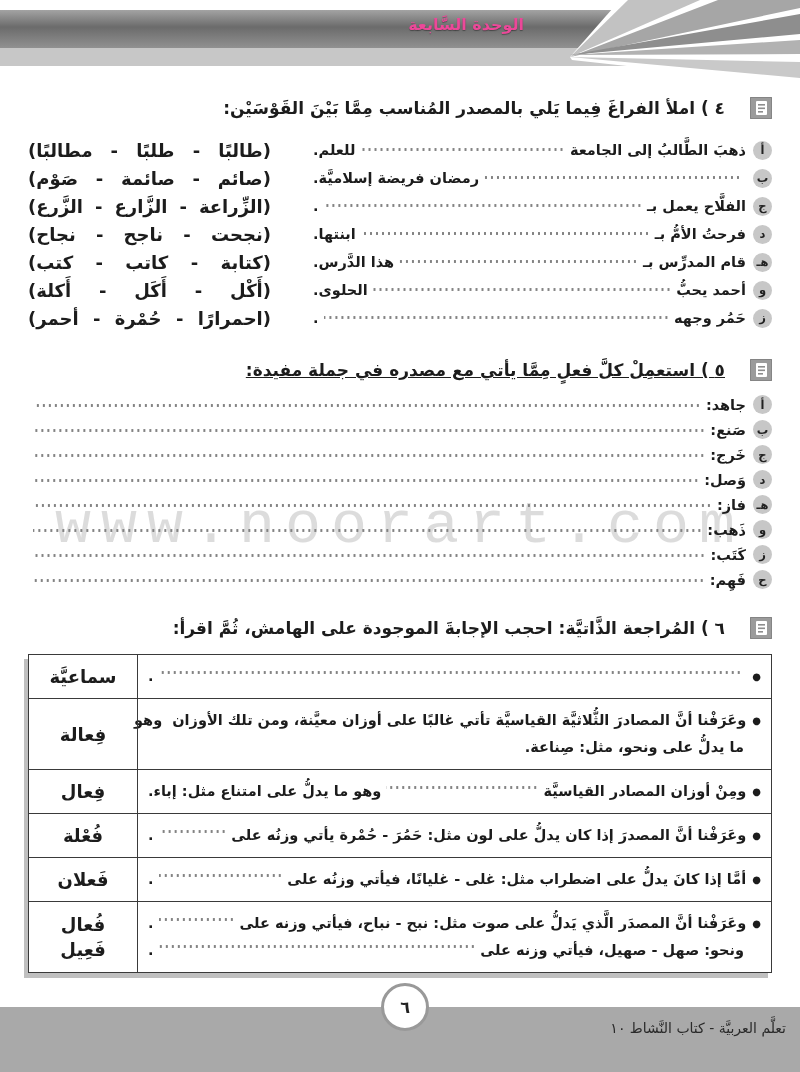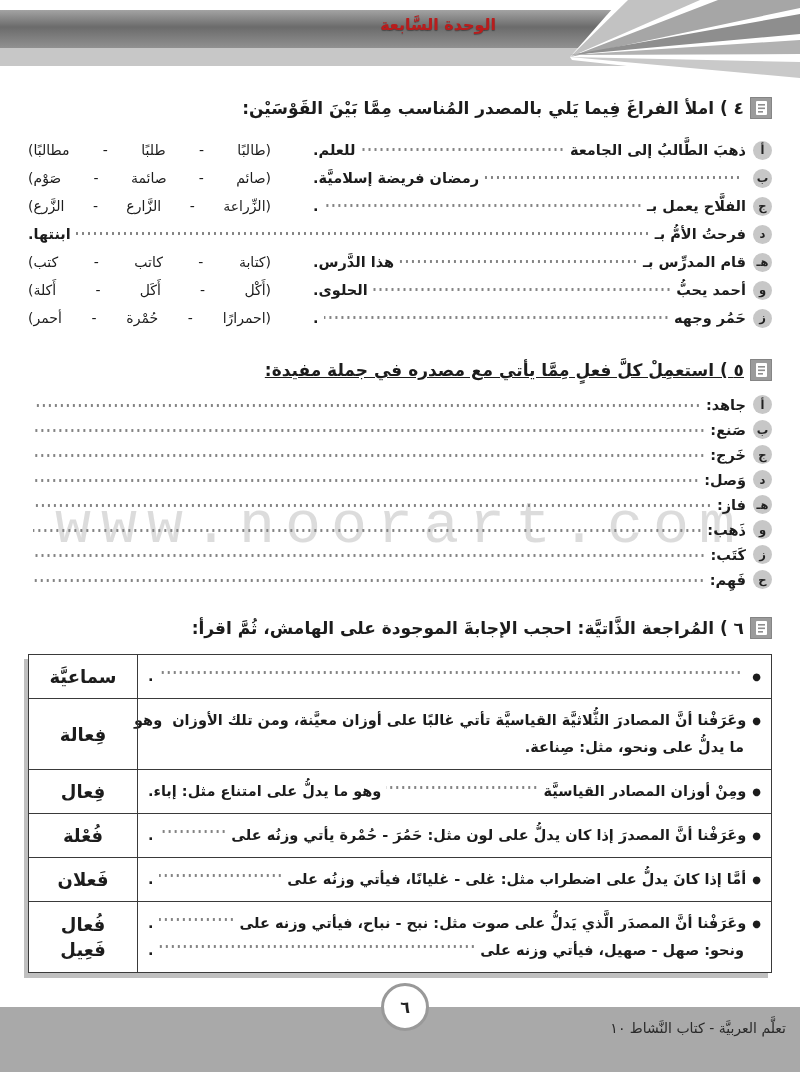--- a/index.html
+++ b/index.html
@@ -1,42 +1,42 @@
 <!DOCTYPE html>
 <html dir="rtl" lang="ar"><head>
 <meta charset="utf-8">
 <style>
   html,body{margin:0;padding:0;background:#fff;}
   .page{position:relative;width:800px;height:1072px;margin:0 auto;background:#fff;overflow:hidden;
         font-family:"DejaVu Sans",sans-serif;color:#1c1c1c;}
   
   .header-svg{position:absolute;top:0;left:0;}
-  .unit-title{position:absolute;top:15px;right:304px;color:#b91c1c;font-size:16px;font-weight:700;
+  .unit-title{position:absolute;top:15px;right:276px;color:#ec4899;font-size:16px;font-weight:700;
               text-shadow:0 1px 1px rgba(0,0,0,.35);}
   
   .watermark{position:absolute;top:492px;left:0;width:100%;text-align:center;direction:ltr;
              font-family:"Liberation Mono","DejaVu Sans Mono",monospace;font-size:60px;
              letter-spacing:10px;color:#d4d4d4;opacity:.8;z-index:1;white-space:nowrap;pointer-events:none;}
   
   .content{position:absolute;top:96px;right:28px;left:28px;z-index:2;}
-  .ex-title{display:flex;align-items:center;gap:6px;font-size:17px;font-weight:700;height:24px;}
+  .ex-title{display:flex;align-items:center;gap:25px;font-size:17px;font-weight:700;height:24px;}
   .ex-icon{flex:0 0 auto;display:block;}
   .ex4-rows{margin-top:16px;}
   .row{display:flex;align-items:center;font-weight:700;font-size:14.5px;}
   .ex4-row{height:28px;}
   .ex5-rows{margin-top:10px;}
   .ex5-row{height:25px;}
   .badge{flex:0 0 auto;width:19px;height:19px;border-radius:50%;background:#c7c7c7;color:#222;
          display:flex;align-items:center;justify-content:center;font-size:11.5px;font-weight:700;
          margin-inline-end:7px;}
   .dots{flex:1 1 auto;height:20px;align-self:stretch;
         background:radial-gradient(circle,#828282 1.1px,transparent 1.45px) right bottom 5px/6px 3px repeat-x;
         margin:0 5px;}
   .opts{flex:0 0 auto;width:243px;margin-inline-start:42px;display:block;text-align:justify;
-        text-align-last:justify;font-size:14px;font-weight:400;}
+        text-align-last:justify;font-size:18px;font-weight:700;}
   .mt-ex5{margin-top:26px;text-decoration:underline;}
   .mt-ex6{margin-top:24px;}
   
   .review-table{margin-top:14px;border:1.5px solid #3a3a3a;background:#fff;
                 box-shadow:-4px 5px 0 rgba(140,140,140,.55);}
   .trow{display:flex;border-bottom:1.5px solid #3a3a3a;}
   .trow:last-child{border-bottom:none;}
   .tmain{flex:1 1 auto;padding:8px 10px;font-size:14.5px;font-weight:700;}
   .tmargin{flex:0 0 auto;width:108px;border-right:1.5px solid #3a3a3a;display:flex;
            flex-direction:column;align-items:center;justify-content:center;gap:4px;
@@ -113,20 +113,21 @@
         <span class="fix">الفلَّاح يعمل بـ</span>
         <span class="dots"></span>
         <span class="fix">.</span>
         <span class="opts">(الزِّراعة - الزَّارع - الزَّرع)</span>
       </div>
       <div class="row ex4-row">
         <span class="badge">د</span>
         <span class="fix">فرحتُ الأمُّ بـ</span>
         <span class="dots"></span>
         <span class="fix">ابنتها.</span>
+        <span class="opts">(نجحت - ناجح - نجاح)</span>
       </div>
       <div class="row ex4-row">
         <span class="badge">هـ</span>
         <span class="fix">قام المدرِّس بـ</span>
         <span class="dots"></span>
         <span class="fix">هذا الدَّرس.</span>
         <span class="opts">(كتابة - كاتب - كتب)</span>
       </div>
       <div class="row ex4-row">
         <span class="badge">و</span>

